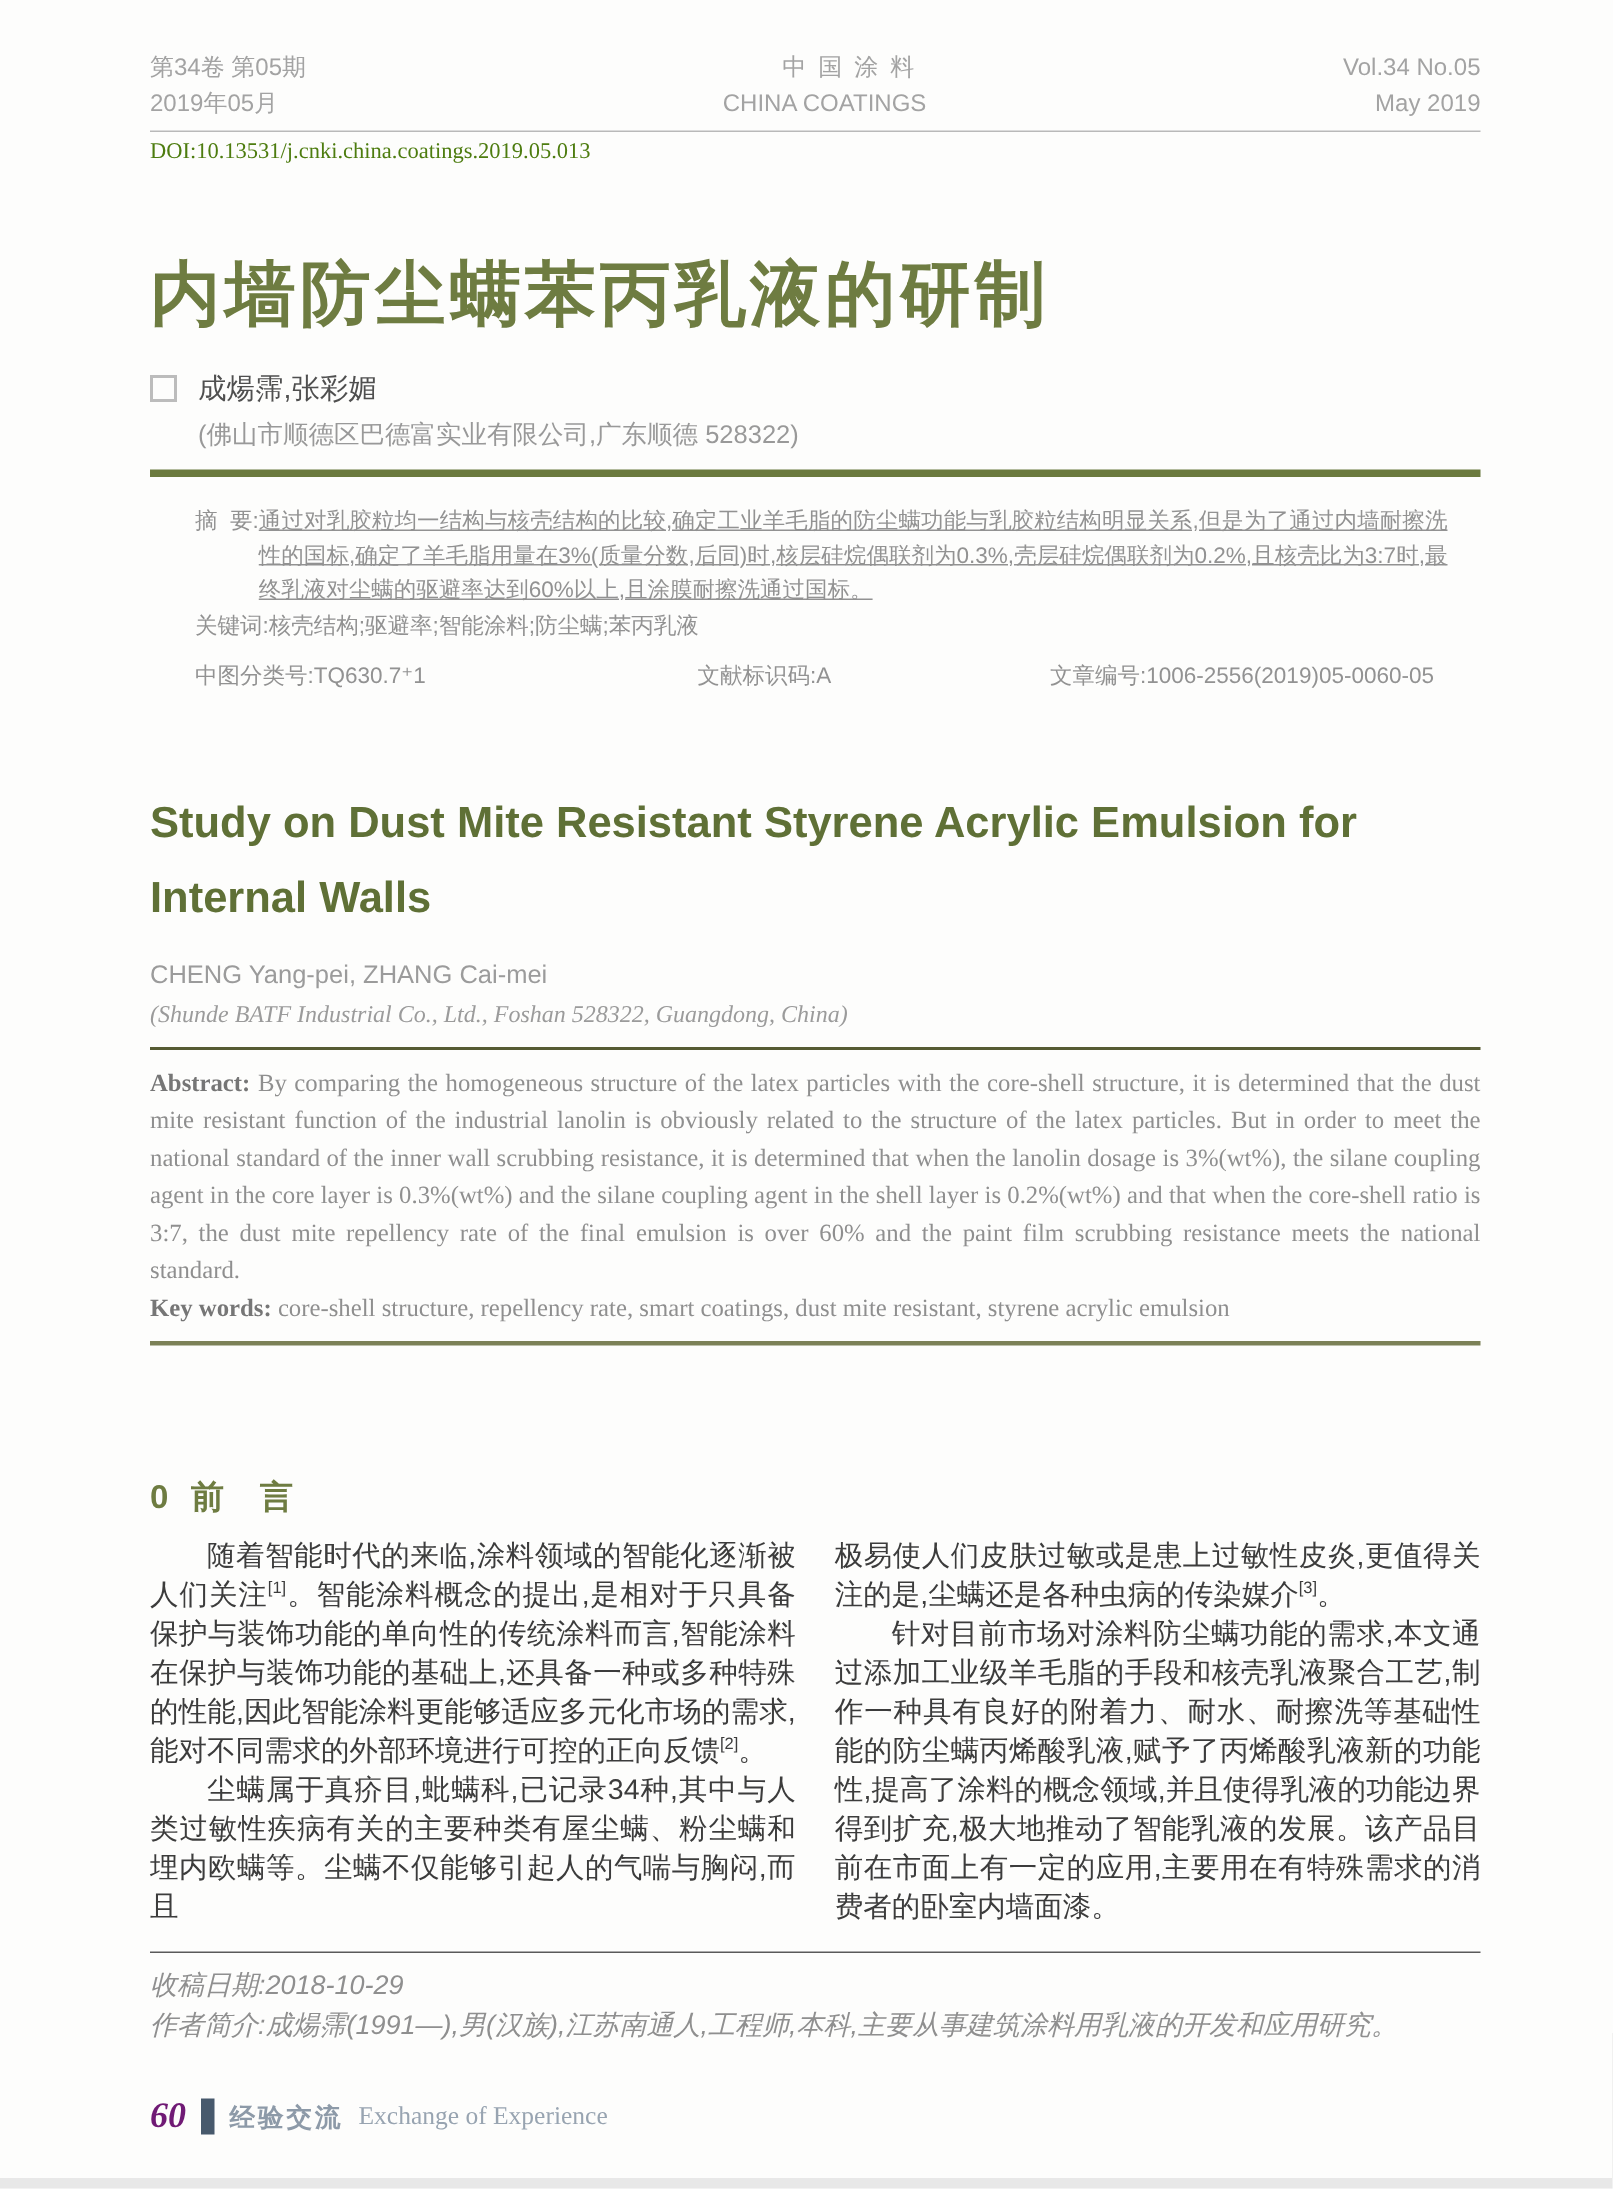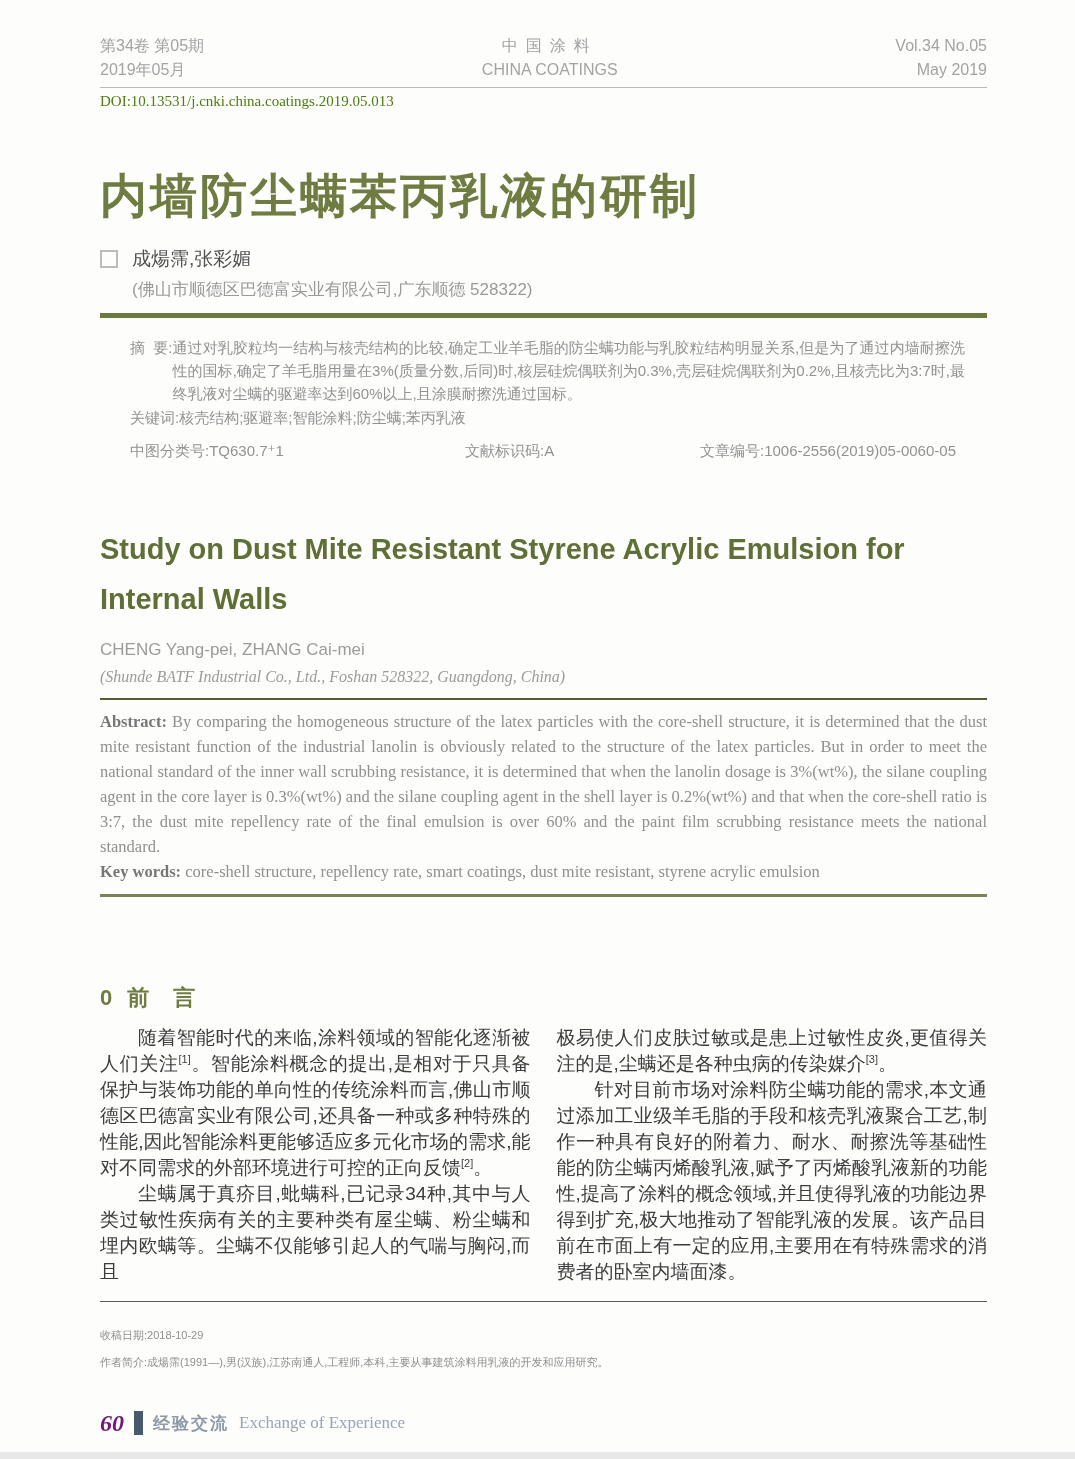--- a/index.html
+++ b/index.html
@@ -4,35 +4,35 @@
 <style>
   html,body{margin:0;padding:0;background:#e8e8e8;}
   .page{
     width:1075px;height:1452px;background:#fdfdfc;margin:0 auto;
     box-sizing:border-box;padding:34px 88px 0 100px;position:relative;
     font-family:"Liberation Sans","DejaVu Sans",sans-serif;overflow:hidden;
   }
   
   .header-cols{display:flex;justify-content:space-between;color:#a3a3a3;font-size:16px;line-height:24px;}
   .h-center{text-align:center;}
-  .h-center .cn{letter-spacing:8px;}
+  .h-center .cn{letter-spacing:8px;text-align:right;}
   .h-right{text-align:right;}
   .header-rule{border-top:1px solid #b9b9b9;margin-top:5px;}
   .doi-line{color:#4d7c0f;font-size:15px;margin-top:5px;font-family:"Liberation Serif","DejaVu Serif",serif;}
   
   .cn-title{margin-top:60px;font-size:47px;font-weight:bold;color:#6e7c41;letter-spacing:3px;line-height:1.1;}
   .author-row{margin-top:24px;display:flex;align-items:center;gap:14px;font-size:19px;color:#4f4f4f;}
   .author-marker{width:14px;height:14px;border:2px solid #bcbcbc;flex:0 0 auto;}
   .cn-affil{margin-top:6px;padding-left:32px;font-size:17px;color:#999;}
   .thick-rule{margin-top:12px;border-top:5px solid #6b7a3e;}
   
   .cn-abstract-block{margin-top:18px;padding:0 22px 0 30px;color:#929292;font-size:15px;line-height:23px;}
   .abs-row{display:flex;}
   .abs-label{flex:0 0 auto;white-space:pre;}
-  .abs-text{flex:1;text-align:justify;}
+  .abs-text{flex:1;text-align:justify;text-decoration:underline;}
   .kw-row{margin-top:1px;}
   .class-row{display:flex;margin-top:10px;color:#929292;font-size:15px;}
   .class-item-1{width:335px;flex:0 0 auto;}
   .class-item-2{width:235px;flex:0 0 auto;}
   .class-item-3{flex:1;}
   
   .en-title{margin-top:62px;font-size:29px;font-weight:bold;color:#5f7036;line-height:50px;}
   .en-authors{margin-top:16px;color:#9b9b9b;font-size:17px;}
   .en-affil{margin-top:8px;color:#9b9b9b;font-size:16px;font-style:italic;font-family:"Liberation Serif","DejaVu Serif",serif;}
   .en-rule{margin-top:12px;border-top:2px solid #565b33;}
@@ -45,21 +45,21 @@
   .body-cols{margin-top:88px;display:flex;gap:26px;font-size:19px;color:#3c3c3c;line-height:26px;text-align:justify;}
   .col{flex:1;min-width:0;}
   .section-heading{color:#6e7c41;font-size:22px;font-weight:bold;margin:0 0 14px 0;letter-spacing:1px;}
   .section-heading .num{margin-right:14px;}
   .body-cols p{margin:0;}
   .indent{text-indent:2em;}
   .col-right{padding-top:40px;}
   sup{font-size:11px;line-height:0;}
   
   .footnote-rule{margin-top:16px;border-top:1.5px solid #5a5a5a;}
-  .footnotes{margin-top:20px;color:#8f8f8f;font-size:11px;line-height:27px;}
+  .footnotes{margin-top:8px;color:#8f8f8f;font-size:18px;line-height:27px;font-style:italic;}
   
   .page-footer{margin-top:34px;display:flex;align-items:center;gap:10px;}
   .pf-num{font-family:"Liberation Serif","DejaVu Serif",serif;font-style:italic;font-weight:bold;font-size:24px;color:#701a75;}
   .pf-bar{width:9px;height:24px;background:#47596c;}
   .pf-cn{font-size:17px;font-weight:bold;color:#8d9aa8;letter-spacing:2px;}
   .pf-en{font-family:"Liberation Serif","DejaVu Serif",serif;font-size:17px;color:#98a4b1;}
 </style>
 </head>
 <body>
 
@@ -119,21 +119,21 @@
     <span class="en-bold-label">Key words:</span><span> core-shell structure, repellency rate, smart coatings, dust mite resistant, styrene acrylic emulsion</span>
   </div>
   <div class="en-rule2"></div>
 
   <div class="body-cols">
     <div class="col">
       <h3 class="section-heading">
         <span class="num">0</span><span>前　言</span>
       </h3>
       <p class="indent">
-        <span>随着智能时代的来临,涂料领域的智能化逐渐被人们关注</span><sup>[1]</sup><span>。智能涂料概念的提出,是相对于只具备保护与装饰功能的单向性的传统涂料而言,佛山市顺德区巴德富实业有限公司,还具备一种或多种特殊的性能,因此智能涂料更能够适应多元化市场的需求,能对不同需求的外部环境进行可控的正向反馈</span><sup>[2]</sup><span>。</span>
+        <span>随着智能时代的来临,涂料领域的智能化逐渐被人们关注</span><sup>[1]</sup><span>。智能涂料概念的提出,是相对于只具备保护与装饰功能的单向性的传统涂料而言,智能涂料在保护与装饰功能的基础上,还具备一种或多种特殊的性能,因此智能涂料更能够适应多元化市场的需求,能对不同需求的外部环境进行可控的正向反馈</span><sup>[2]</sup><span>。</span>
       </p>
       <p class="indent">尘螨属于真疥目,蚍螨科,已记录34种,其中与人类过敏性疾病有关的主要种类有屋尘螨、粉尘螨和埋内欧螨等。尘螨不仅能够引起人的气喘与胸闷,而且</p>
     </div>
     <div class="col col-right">
       <p>
         <span>极易使人们皮肤过敏或是患上过敏性皮炎,更值得关注的是,尘螨还是各种虫病的传染媒介</span><sup>[3]</sup><span>。</span>
       </p>
       <p class="indent">针对目前市场对涂料防尘螨功能的需求,本文通过添加工业级羊毛脂的手段和核壳乳液聚合工艺,制作一种具有良好的附着力、耐水、耐擦洗等基础性能的防尘螨丙烯酸乳液,赋予了丙烯酸乳液新的功能性,提高了涂料的概念领域,并且使得乳液的功能边界得到扩充,极大地推动了智能乳液的发展。该产品目前在市面上有一定的应用,主要用在有特殊需求的消费者的卧室内墙面漆。</p>
     </div>
   </div>

